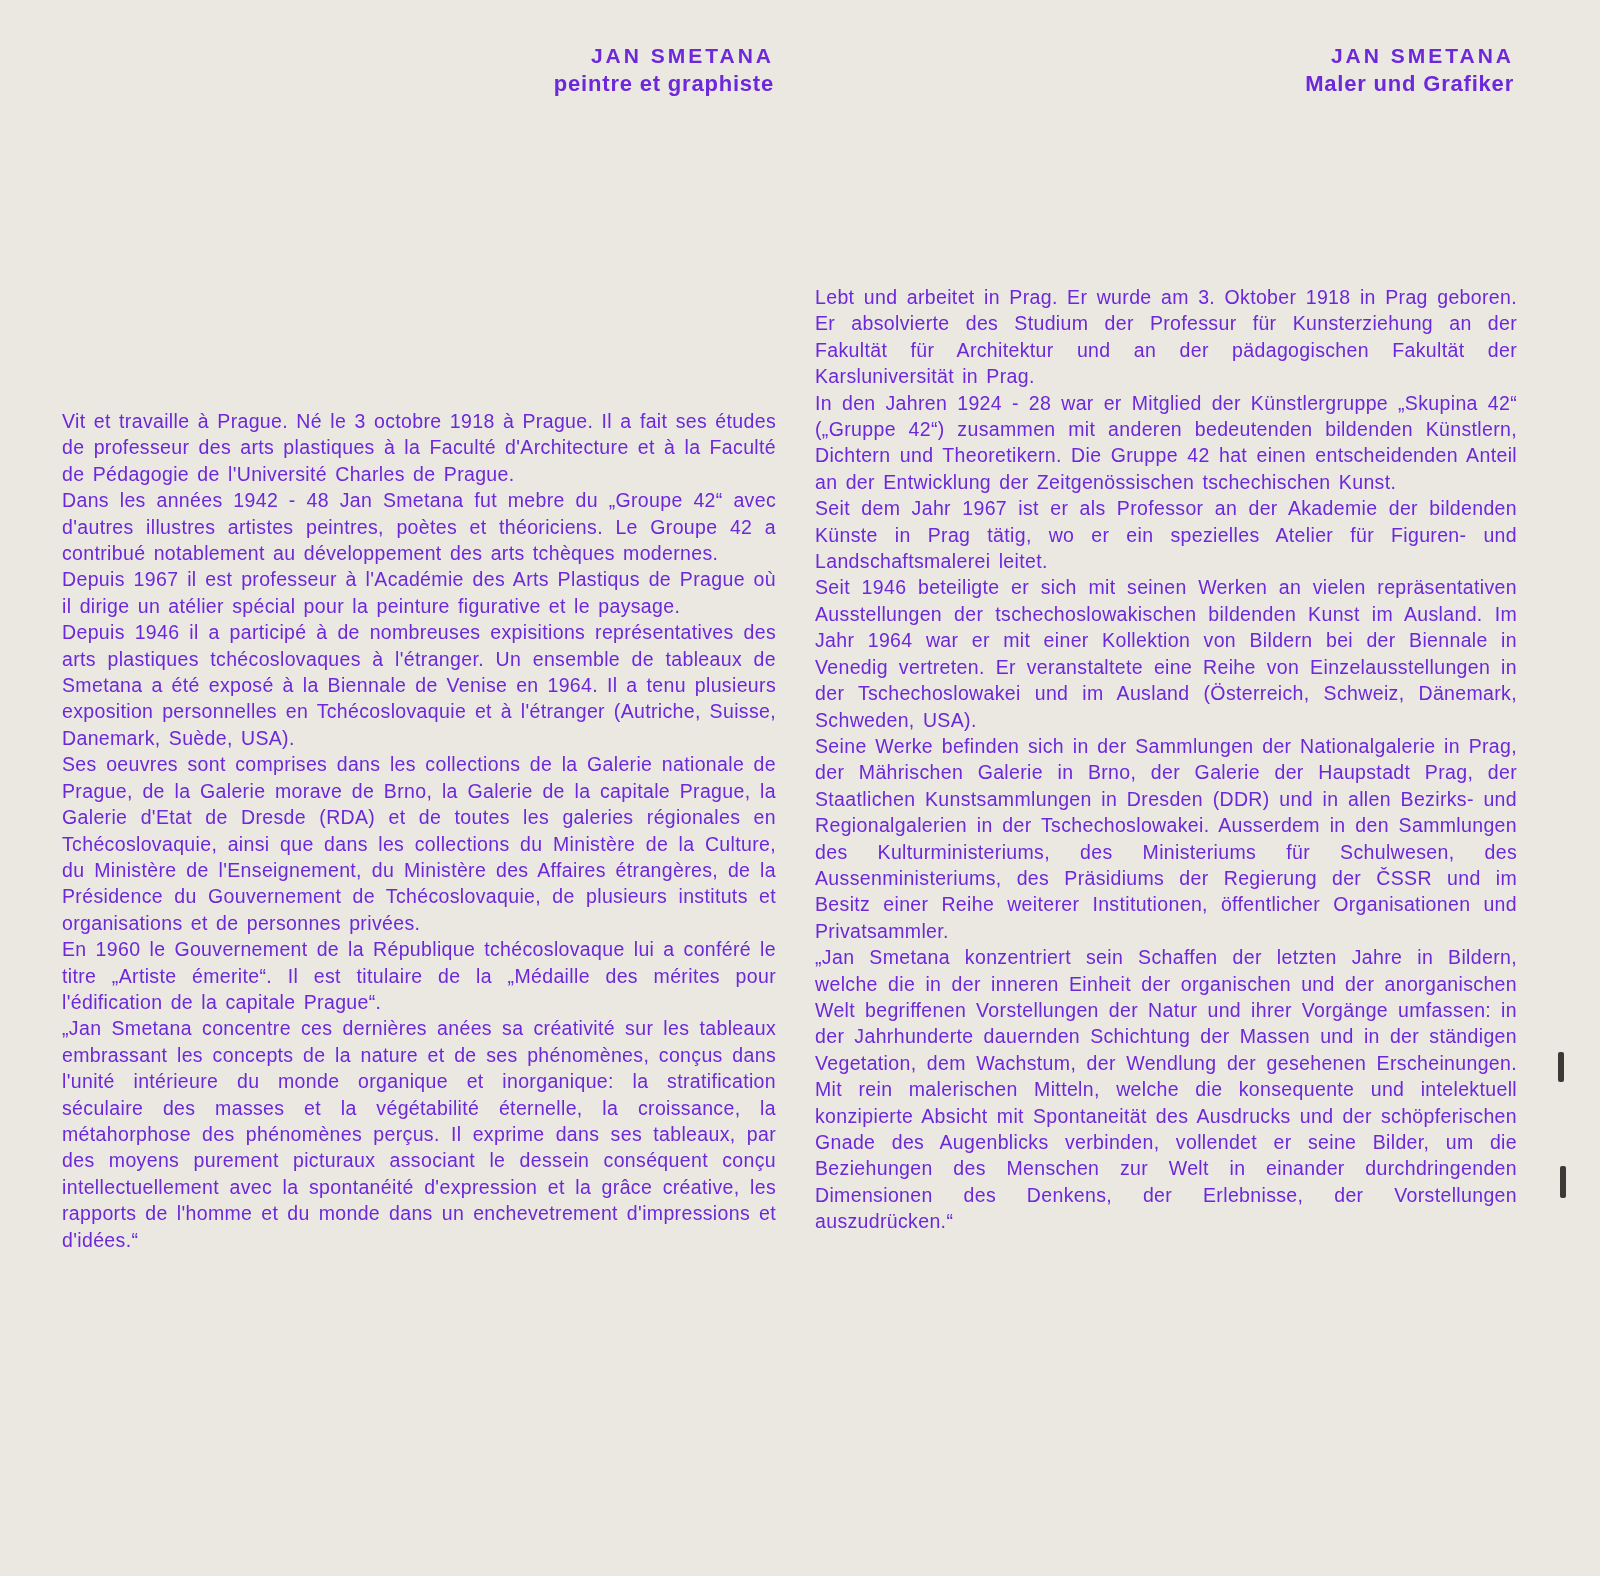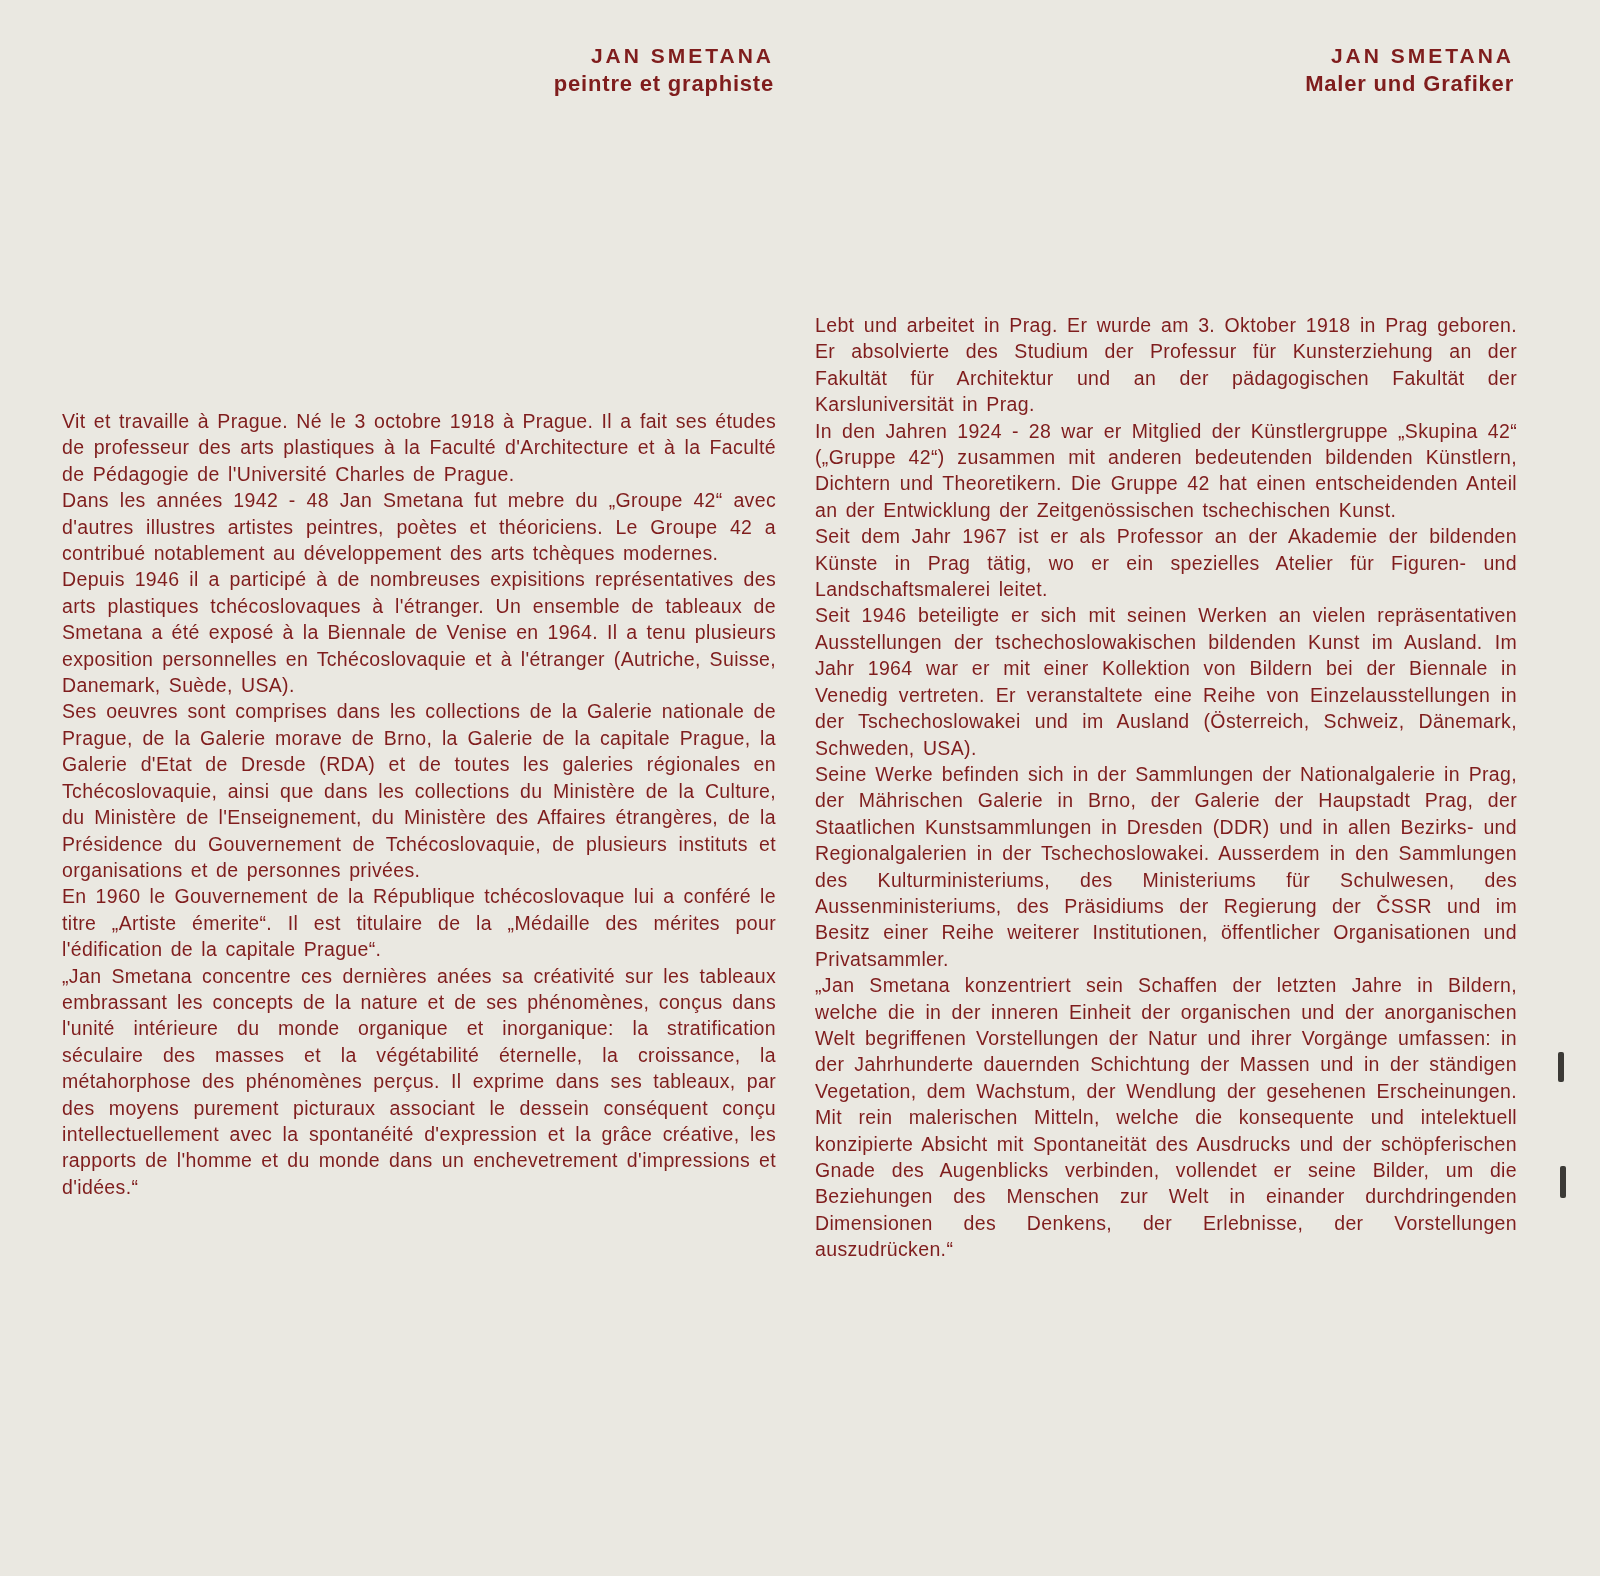--- a/index.html
+++ b/index.html
@@ -48,52 +48,53 @@
     word-spacing: 2.5px;
     text-align: justify;
   }
   .column.left {
     left: 62px;
     top: 408px;
     width: 714px;
   }
   .column.right {
     left: 815px;
-    top: 312px;
+    top: 284px;
     width: 702px;
   }
   .column p {
     margin: 0;
   }
   .artifact {
     position: absolute;
     background: #3c3a36;
     border-radius: 2px;
   }
   .artifact.a1 { right: 36px; top: 1052px; width: 6px; height: 30px; }
   .artifact.a2 { right: 34px; top: 1166px; width: 6px; height: 32px; }
 </style>
 </head>
 <body>
 
-<div class="page" style="background: rgb(234, 232, 225); color: #7f1d1d;">
+<div class="page" style="background: rgb(234, 232, 225); color: #6d28d9;">
 
   <div class="header left">
     <div class="title">JAN SMETANA</div>
     <div class="subtitle">peintre et graphiste</div>
   </div>
 
   <div class="header right">
     <div class="title">JAN SMETANA</div>
     <div class="subtitle">Maler und Grafiker</div>
   </div>
 
   <div class="column left" lang="fr">
     <p>Vit et travaille à Prague. Né le 3 octobre 1918 à Prague. Il a fait ses études de professeur des arts plastiques à la Faculté d'Architecture et à la Faculté de Pédagogie de l'Université Charles de Prague.</p>
     <p>Dans les années 1942 - 48 Jan Smetana fut mebre du „Groupe 42“ avec d'autres illustres artistes peintres, poètes et théoriciens. Le Groupe 42 a contribué notablement au développement des arts tchèques modernes.</p>
+    <p>Depuis 1967 il est professeur à l'Académie des Arts Plastiqus de Prague où il dirige un atélier spécial pour la peinture figurative et le paysage.</p>
     <p>Depuis 1946 il a participé à de nombreuses expisitions représentatives des arts plastiques tchécoslovaques à l'étranger. Un ensemble de tableaux de Smetana a été exposé à la Biennale de Venise en 1964. Il a tenu plusieurs exposition personnelles en Tchécoslovaquie et à l'étranger (Autriche, Suisse, Danemark, Suède, USA).</p>
     <p>Ses oeuvres sont comprises dans les collections de la Galerie nationale de Prague, de la Galerie morave de Brno, la Galerie de la capitale Prague, la Galerie d'Etat de Dresde (RDA) et de toutes les galeries régionales en Tchécoslovaquie, ainsi que dans les collections du Ministère de la Culture, du Ministère de l'Enseignement, du Ministère des Affaires étrangères, de la Présidence du Gouvernement de Tchécoslovaquie, de plusieurs instituts et organisations et de personnes privées.</p>
     <p>En 1960 le Gouvernement de la République tchécoslovaque lui a conféré le titre „Artiste émerite“. Il est titulaire de la „Médaille des mérites pour l'édification de la capitale Prague“.</p>
     <p>„Jan Smetana concentre ces dernières anées sa créativité sur les tableaux embrassant les concepts de la nature et de ses phénomènes, conçus dans l'unité intérieure du monde organique et inorganique: la stratification séculaire des masses et la végétabilité éternelle, la croissance, la métahorphose des phénomènes perçus. Il exprime dans ses tableaux, par des moyens purement picturaux associant le dessein conséquent conçu intellectuellement avec la spontanéité d'expression et la grâce créative, les rapports de l'homme et du monde dans un enchevetrement d'impressions et d'idées.“</p>
   </div>
 
   <div class="column right" lang="de">
     <p>Lebt und arbeitet in Prag. Er wurde am 3. Oktober 1918 in Prag geboren. Er absolvierte des Studium der Professur für Kunsterziehung an der Fakultät für Architektur und an der pädagogischen Fakultät der Karsluniversität in Prag.</p>
     <p>In den Jahren 1924 - 28 war er Mitglied der Künstlergruppe „Skupina 42“ („Gruppe 42“) zusammen mit anderen bedeutenden bildenden Künstlern, Dichtern und Theoretikern. Die Gruppe 42 hat einen entscheidenden Anteil an der Entwicklung der Zeitgenössischen tschechischen Kunst.</p>
     <p>Seit dem Jahr 1967 ist er als Professor an der Akademie der bildenden Künste in Prag tätig, wo er ein spezielles Atelier für Figuren- und Landschaftsmalerei leitet.</p>

